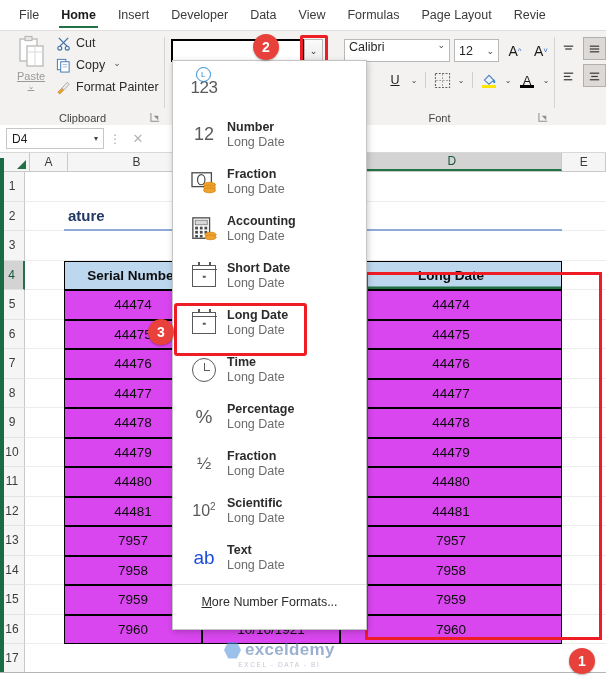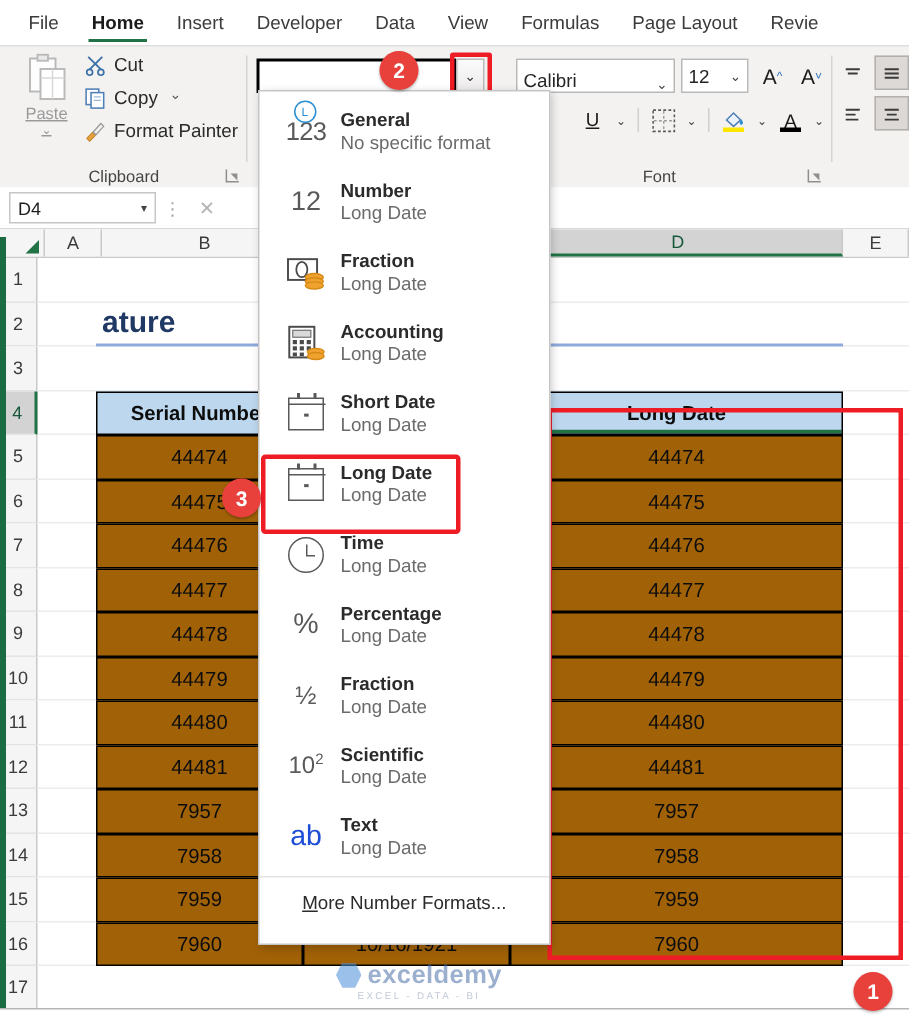--- a/index.html
+++ b/index.html
@@ -103,21 +103,21 @@
     pointer-events: none;
   }
 
   
   .fontgrp { flex: 1; position: relative; }
   .font-name-box {
     position: absolute; left: 4px; top: 8px;
     width: 106px; height: 23px;
     background: #fff; border: 1px solid #b9b9b9;
     font-size: 12.5px; color: #252525;
-    display: flex; align-items: flex-end; padding: 0 4px;
+    display: flex; align-items: flex-start; padding: 0 4px;
   }
   .font-size-box {
     position: absolute; left: 114px; top: 8px;
     width: 45px; height: 23px;
     background: #fff; border: 1px solid #b9b9b9;
     font-size: 12.5px; color: #252525;
     display: flex; align-items: center; padding: 0 4px;
   }
   .combo-caret { margin-left: auto; font-size: 9px; color: #444; }
   .grow-font, .shrink-font {
@@ -229,23 +229,23 @@
   }
   .c-a { width: 39px; }
   .c-b { width: 138px; }
   .c-c { width: 138px; }
   .c-d { width: 222px; }
   .c-e { width: 44px; }
   .tbl-hdr {
     background: #bdd7ee; font-weight: bold; font-size: 13.5px;
     border: 1px solid #000;
   }
-  .tbl-cell { border: 1px solid #000; background: #a16207; }
+  .tbl-cell { border: 1px solid #000; background: #d946ef; }
   .title-cell {
-    font-weight: bold; font-size: 20px; color: #1f3864;
+    font-weight: bold; font-size: 15px; color: #1f3864;
     justify-content: flex-start; padding-left: 4px;
   }
   .title-underline {
     border-bottom: 2.5px solid #8eaadb;
   }
   .sel-hdr-d {
     box-shadow: inset 0 -2.5px 0 #217346;
   }
 
   
@@ -693,24 +693,20 @@
 </div>
 
 <div class="left-edge"></div>
 
 <div class="dropdown">
 
   <div class="dd-item">
     <div class="dd-ic">
       <span class="gl123">123<span class="clockring">L</span></span>
     </div>
-    <div class="dd-txt">
-      <span class="dd-title">General</span>
-      <span class="dd-sub">No specific format</span>
-    </div>
   </div>
 
   <div class="dd-item">
     <div class="dd-ic">
         <span class="gl12">12</span>
       </div>
     <div class="dd-txt">
       <span class="dd-title">Number</span>
       <span class="dd-sub">Long Date</span>
     </div>

